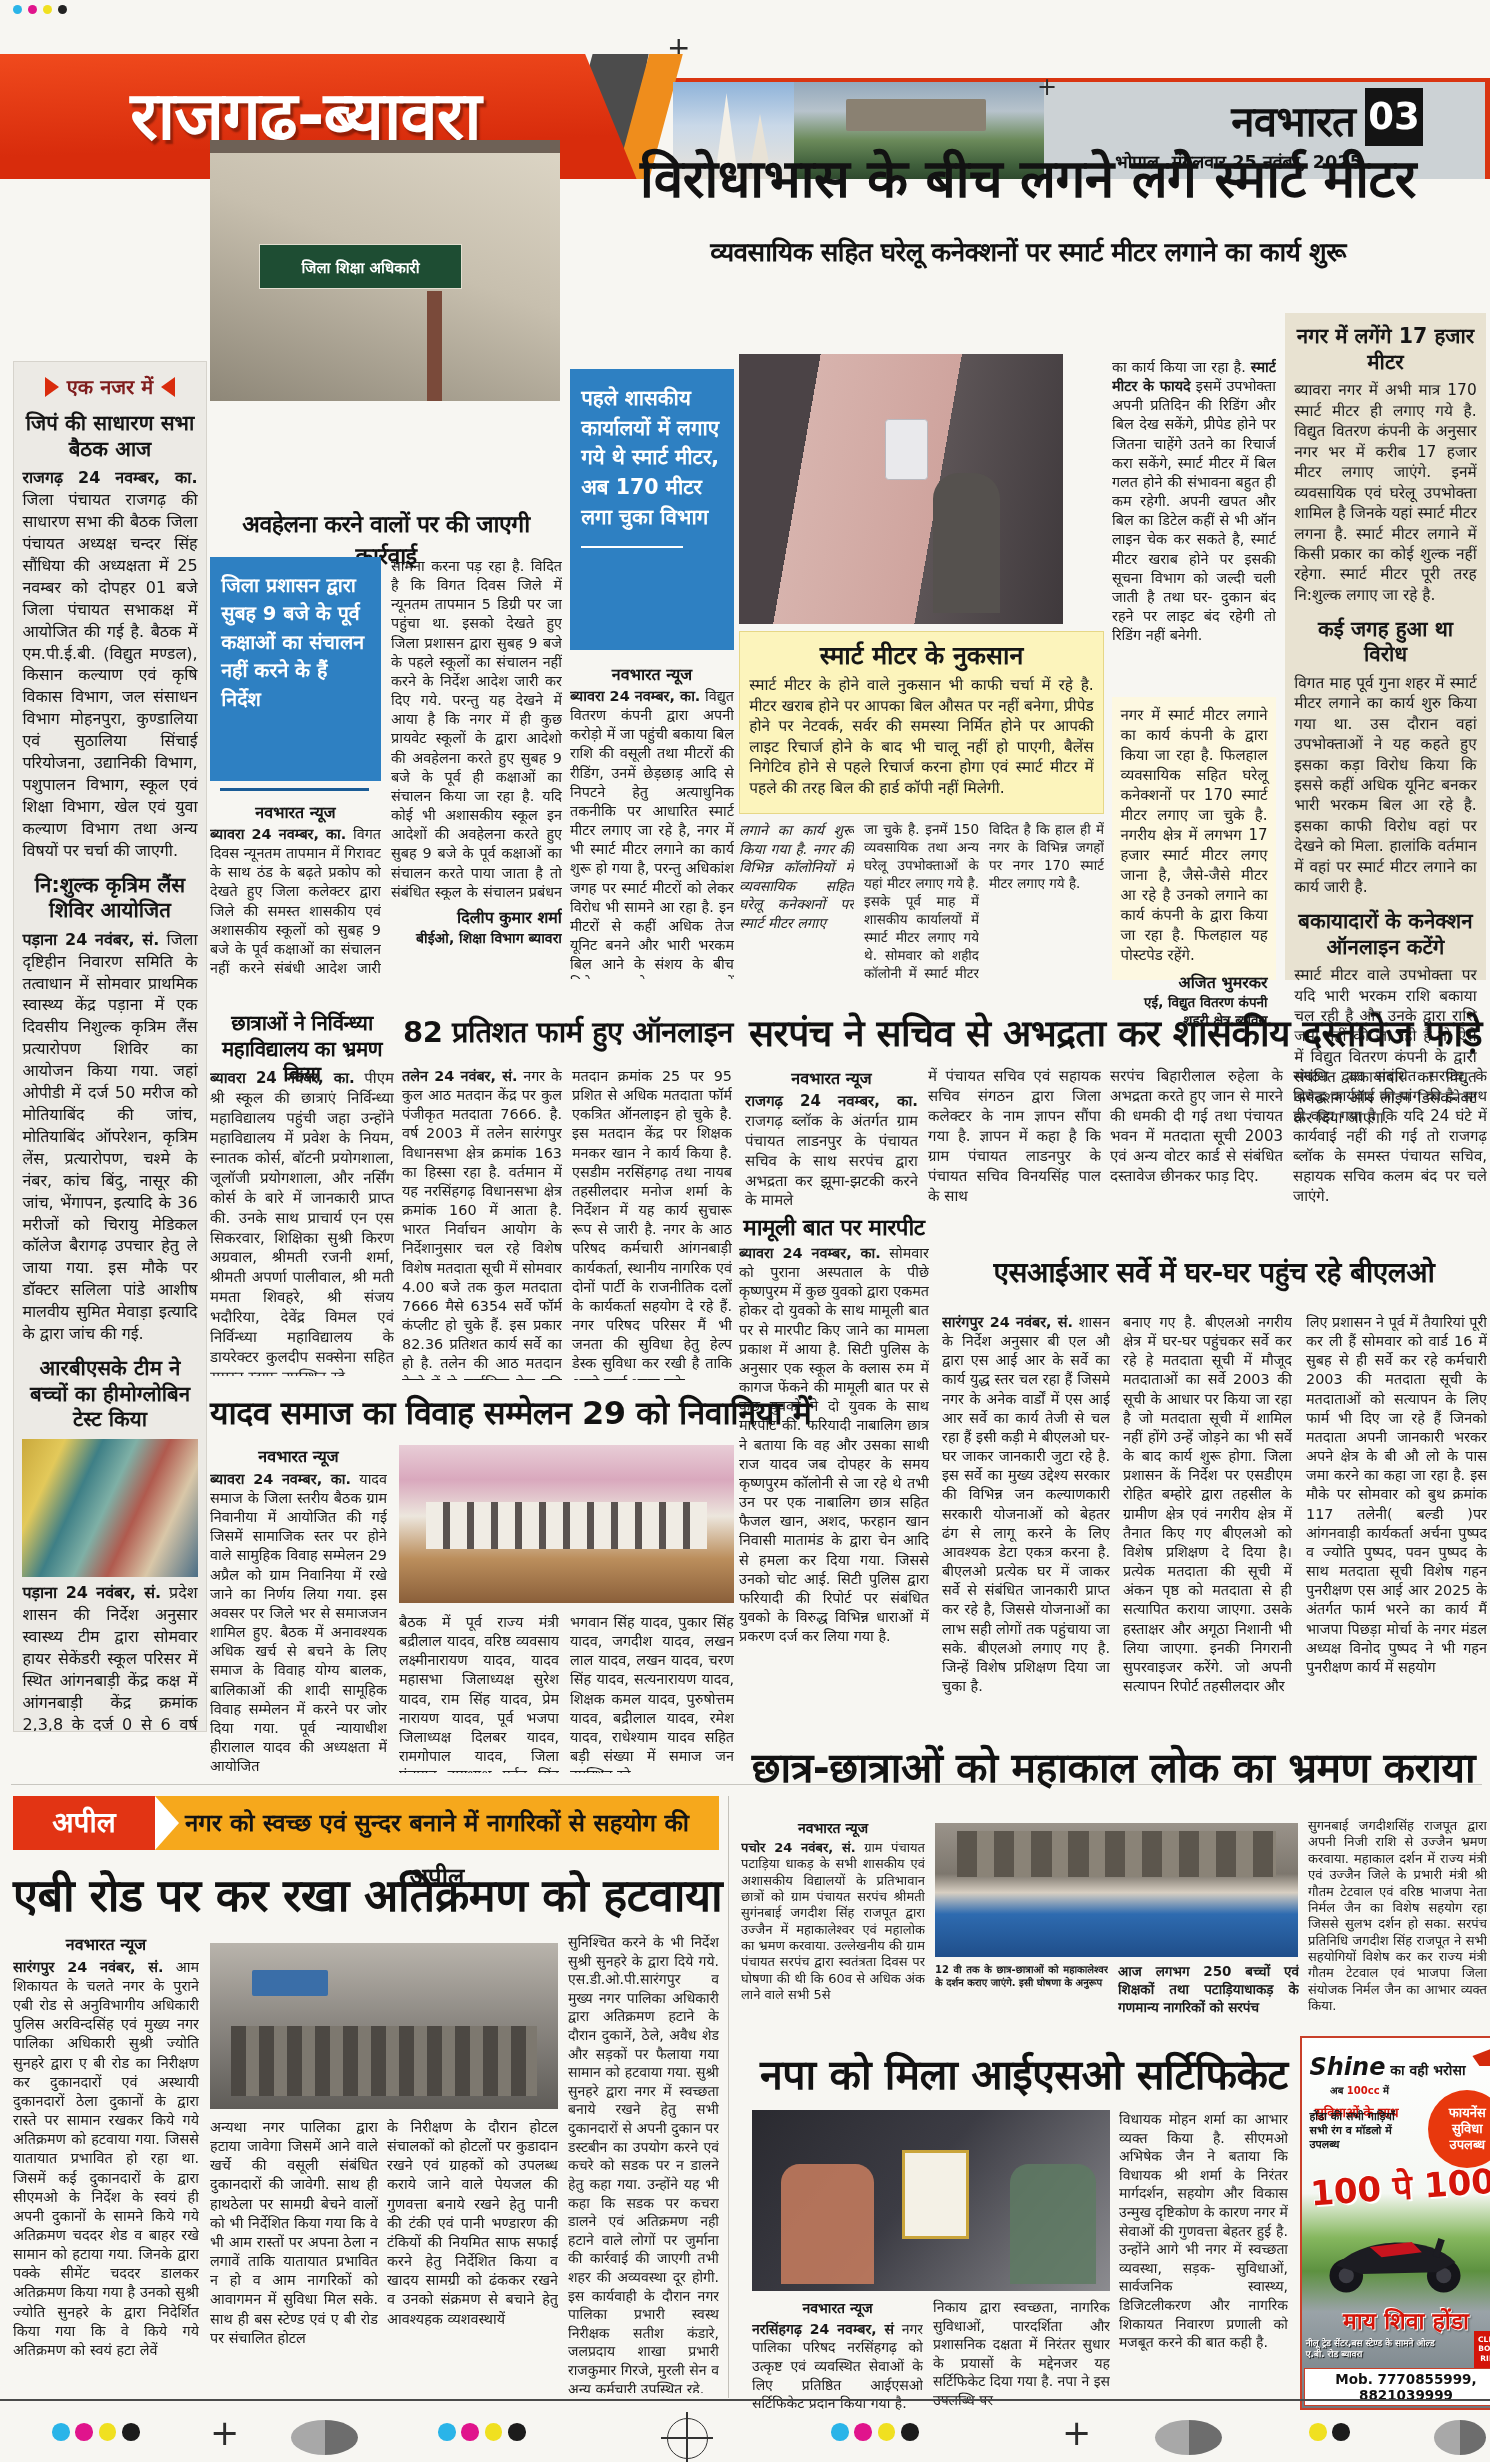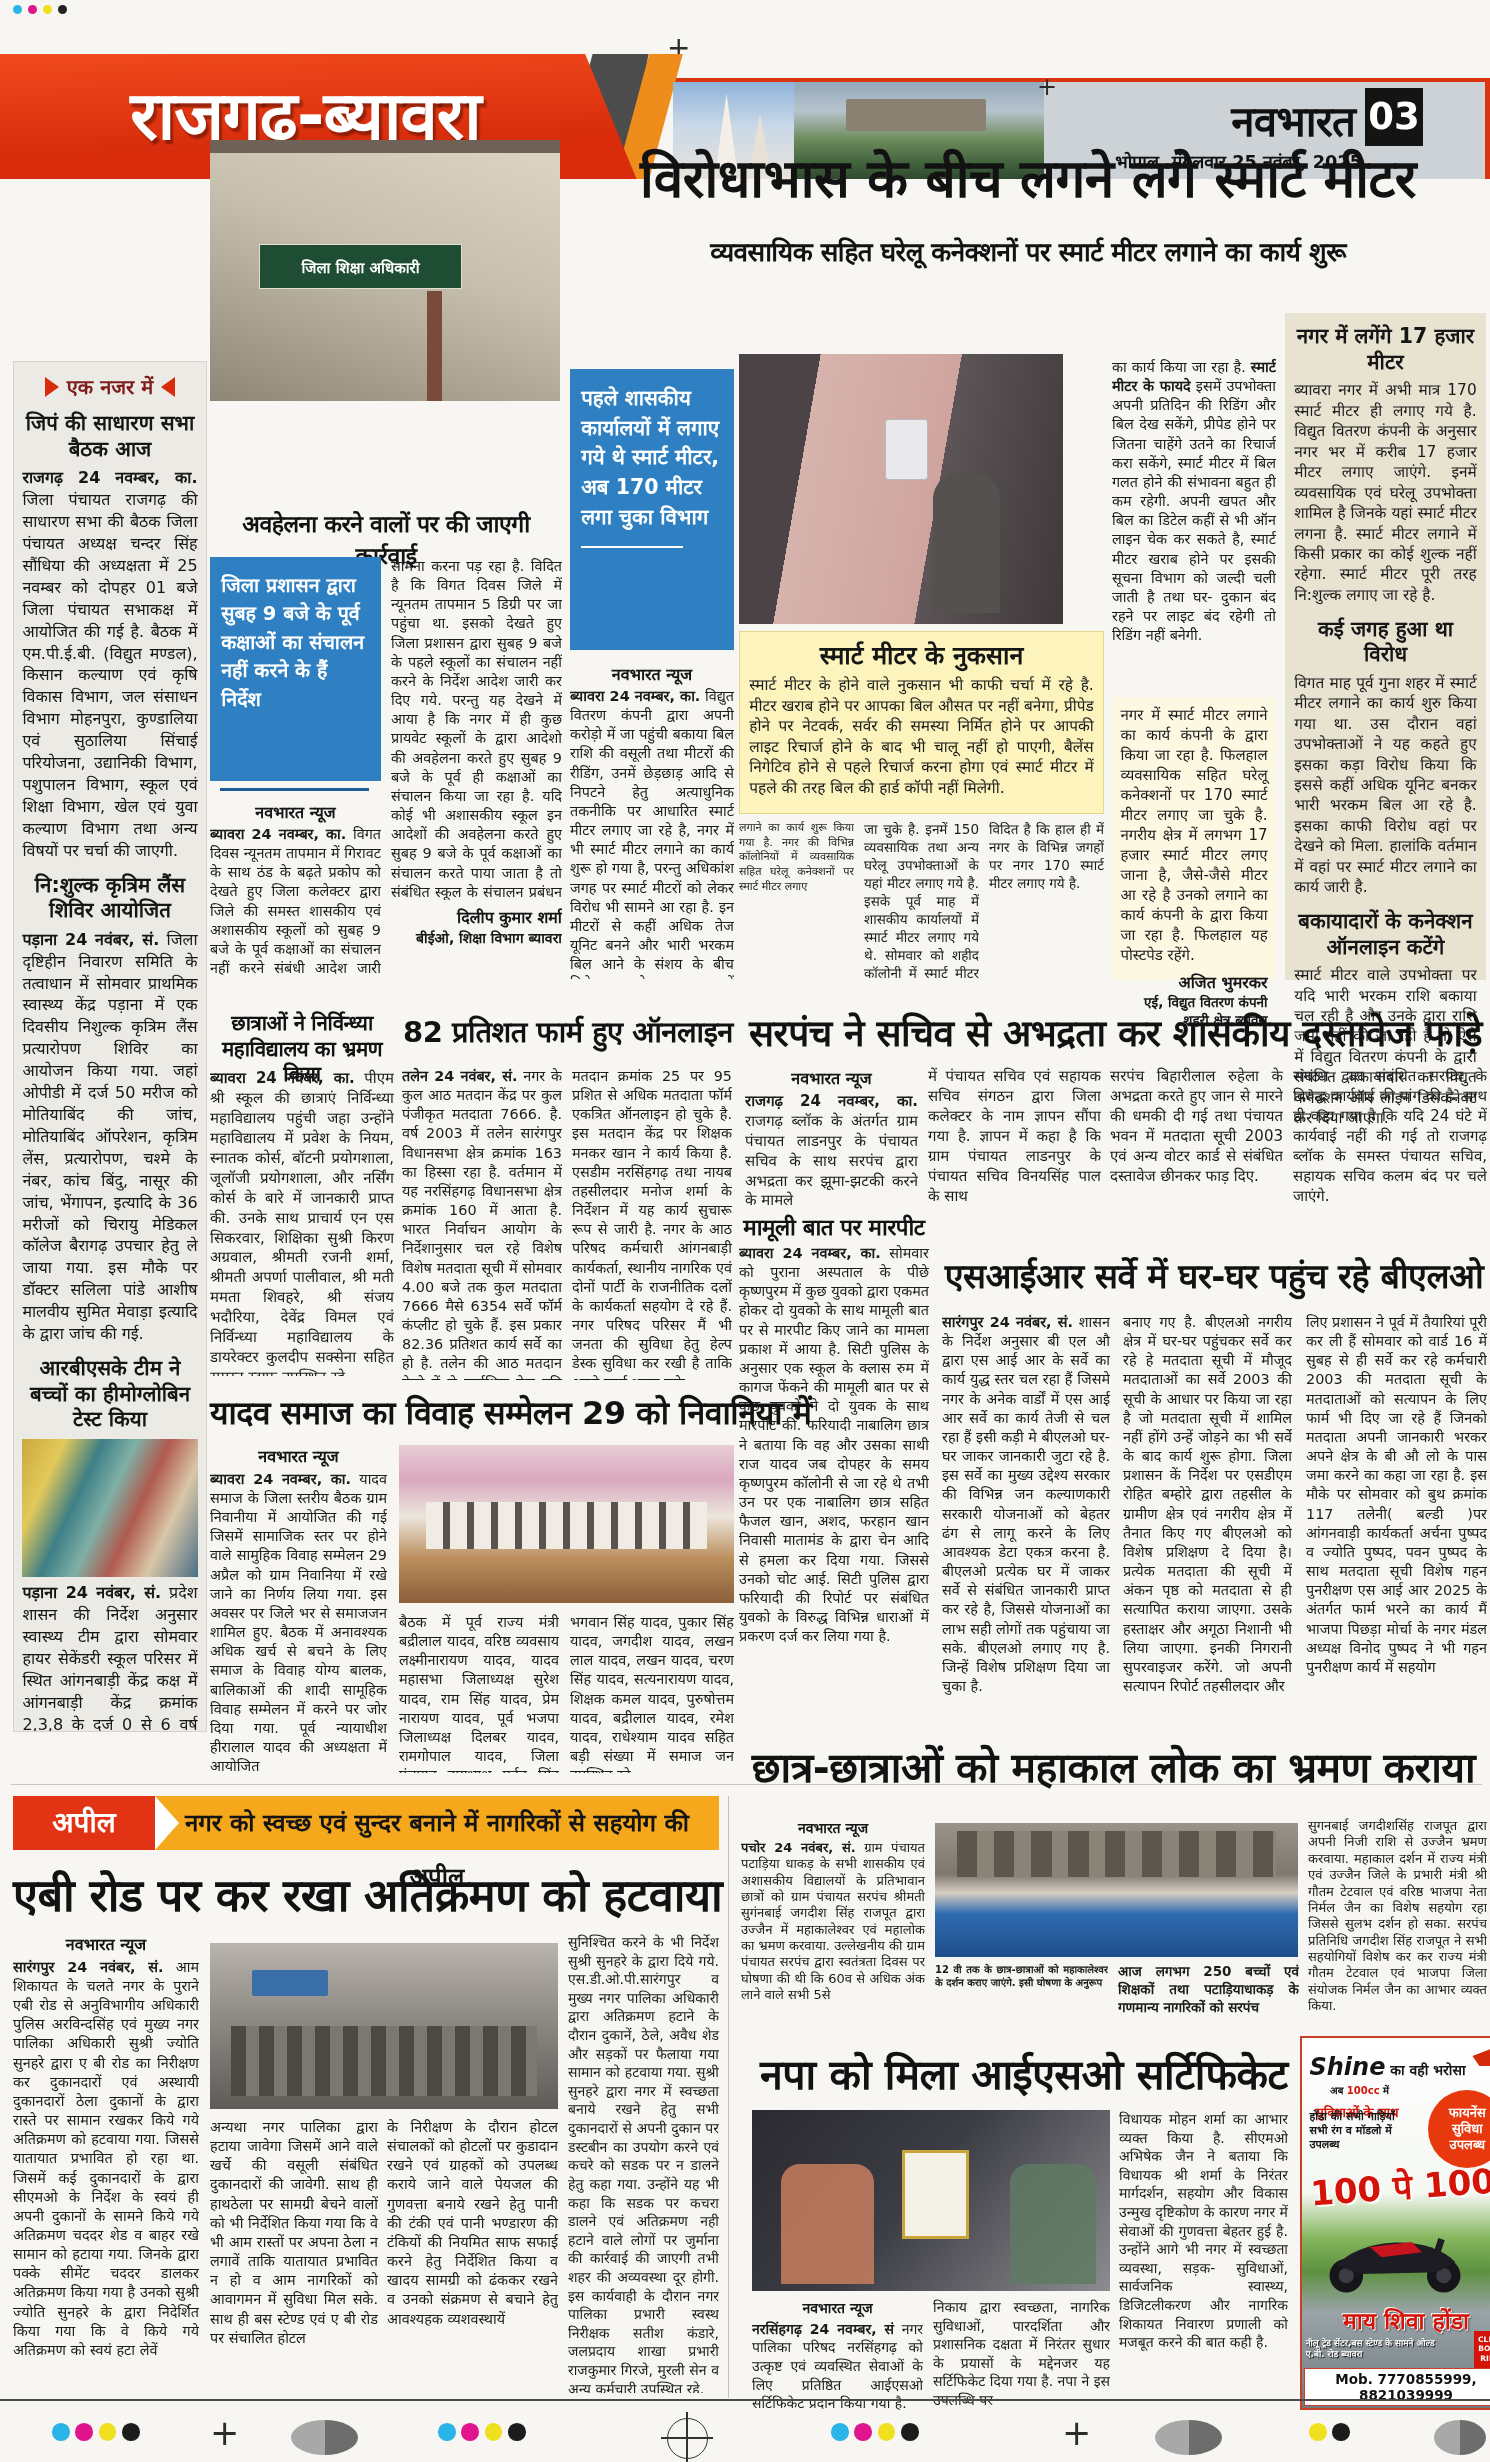--- a/index.html
+++ b/index.html
@@ -141,21 +141,21 @@
     <div class="abs" style="left:45%; top:24%; width:43px; height:61px; background:#e9e9ec; border:1.9px solid #b9b9bf; border-radius:3.7px;"></div>
     <div class="abs" style="left:60%; top:44%; width:67px; height:140px; background:#55514e; border-radius:26px 26px 0 0;"></div>
   </div>
 
   <div class="abs yellowbox" style="left:739px; top:631px; width:365px; height:183px;">
     <div class="sec-h" style="font-size:25px;">स्मार्ट मीटर के नुकसान</div>
     <p class="bt" style="font-size:15.4px;">स्मार्ट मीटर के होने वाले नुकसान भी काफी चर्चा में रहे है. मीटर खराब होने पर आपका बिल औसत पर नहीं बनेगा, प्रीपेड होने पर नेटवर्क, सर्वर की समस्या निर्मित होने पर आपकी लाइट रिचार्ज होने के बाद भी चालू नहीं हो पाएगी, बैलेंस निगेटिव होने से पहले रिचार्ज करना होगा एवं स्मार्ट मीटर में पहले की तरह बिल की हार्ड कॉपी नहीं मिलेगी.</p>
   </div>
 
   <div class="col" style="left:739px; top:821px; width:115px; height:158px;">
-      <p class="bt" style="font-size:11px;">लगाने का कार्य शुरू किया गया है. नगर की विभिन्न कॉलोनियों में व्यवसायिक सहित घरेलू कनेक्शनों पर स्मार्ट मीटर लगाए</p>
+      <p class="bt" style="font-size:14px;font-style:italic;">लगाने का कार्य शुरू किया गया है. नगर की विभिन्न कॉलोनियों में व्यवसायिक सहित घरेलू कनेक्शनों पर स्मार्ट मीटर लगाए</p>
     </div>
   <div class="col" style="left:864px; top:821px; width:115px; height:158px;">
       <p class="bt" style="font-size:13.5px;">जा चुके है. इनमें 150 व्यवसायिक तथा अन्य घरेलू उपभोक्ताओं के यहां मीटर लगाए गये है. इसके पूर्व माह में शासकीय कार्यालयों में स्मार्ट मीटर लगाए गये थे. सोमवार को शहीद कॉलोनी में स्मार्ट मीटर लगाने</p>
     </div>
   <div class="col" style="left:989px; top:821px; width:115px; height:158px;">
       <p class="bt" style="font-size:13.5px;">विदित है कि हाल ही में नगर के विभिन्न जगहों पर नगर 170 स्मार्ट मीटर लगाए गये है.</p>
     </div>
 
   <div class="col" style="left:1112px; top:358px; width:164px; height:333px;">
     <p class="bt"><span>का कार्य किया जा रहा है.</span> <b>स्मार्ट मीटर के फायदे</b> <span>इसमें उपभोक्ता अपनी प्रतिदिन की रिडिंग और बिल देख सकेंगे, प्रीपेड होने पर जितना चाहेंगे उतने का रिचार्ज करा सकेंगे, स्मार्ट मीटर में बिल गलत होने की संभावना बहुत ही कम रहेगी. अपनी खपत और बिल का डिटेल कहीं से भी ऑन लाइन चेक कर सकते है, स्मार्ट मीटर खराब होने पर इसकी सूचना विभाग को जल्दी चली जाती है तथा घर- दुकान बंद रहने पर लाइट बंद रहेगी तो रिडिंग नहीं बनेगी.</span></p>
@@ -215,21 +215,21 @@
     </div>
   <div class="col" style="left:1293px; top:1067px; width:194px; height:179px;">
       <p class="bt" style="font-size:15px;">संगठन द्वारा संबंधित सरपंच के विरुद्ध कार्यवाई की मांग की है. साथ ही कहा गया है कि यदि 24 घंटे में कार्यवाई नहीं की गई तो राजगढ़ ब्लॉक के समस्त पंचायत सचिव, सहायक सचिव कलम बंद पर चले जाएंगे.</p>
     </div>
 
   <div class="hd" style="position:absolute; left:739px; top:1211px; width:190px; font-size:22.4px;">मामूली बात पर मारपीट</div>
   <div class="col" style="left:739px; top:1244px; width:190px; height:525px;">
     <p class="bt"><b>ब्यावरा 24 नवम्बर, का.</b> <span>सोमवार को पुराना अस्पताल के पीछे कृष्णपुरम में कुछ युवको द्वारा एकमत होकर दो युवको के साथ मामूली बात पर से मारपीट किए जाने का मामला प्रकाश में आया है. सिटी पुलिस के अनुसार एक स्कूल के क्लास रुम में कागज फेंकने की मामूली बात पर से कुछ युवकों ने दो युवक के साथ मारपीट की. फरियादी नाबालिग छात्र ने बताया कि वह और उसका साथी राज यादव जब दोपहर के समय कृष्णपुरम कॉलोनी से जा रहे थे तभी उन पर एक नाबालिग छात्र सहित फैजल खान, अशद, फरहान खान निवासी मातामंड के द्वारा चेन आदि से हमला कर दिया गया. जिससे उनको चोट आई. सिटी पुलिस द्वारा फरियादी की रिपोर्ट पर संबंधित युवको के विरुद्ध विभिन्न धाराओं में प्रकरण दर्ज कर लिया गया है.</span></p>
   </div>
 
-  <div class="hd nowrap" style="position:absolute; left:942px; top:1252px; width:544px; font-size:34px;">एसआईआर सर्वे में घर-घर पहुंच रहे बीएलओ</div>
+  <div class="hd nowrap" style="position:absolute; left:942px; top:1252px; width:544px; font-size:28px;">एसआईआर सर्वे में घर-घर पहुंच रहे बीएलओ</div>
   <div class="col" style="left:942px; top:1313px; width:168px; height:458px;">
     <p class="bt"><b>सारंगपुर 24 नवंबर, सं.</b> <span>शासन के निर्देश अनुसार बी एल औ द्वारा एस आई आर के सर्वे का कार्य युद्ध स्तर चल रहा हैं जिसमे नगर के अनेक वार्डों में एस आई आर सर्वे का कार्य तेजी से चल रहा हैं इसी कड़ी मे बीएलओ घर-घर जाकर जानकारी जुटा रहे है. इस सर्वे का मुख्य उद्देश्य सरकार की विभिन्न जन कल्याणकारी सरकारी योजनाओं को बेहतर ढंग से लागू करने के लिए आवश्यक डेटा एकत्र करना है. बीएलओ प्रत्येक घर में जाकर सर्वे से संबंधित जानकारी प्राप्त कर रहे है, जिससे योजनाओं का लाभ सही लोगों तक पहुंचाया जा सके. बीएलओ लगाए गए है. जिन्हें विशेष प्रशिक्षण दिया जा चुका है.</span></p>
   </div>
   <div class="col" style="left:1123px; top:1313px; width:169px; height:458px;">
       <p class="bt">बनाए गए है. बीएलओ नगरीय क्षेत्र में घर-घर पहुंचकर सर्वे कर रहे हे मतदाता सूची में मौजूद मतदाताओं का सर्वे 2003 की सूची के आधार पर किया जा रहा है जो मतदाता सूची में शामिल नहीं होंगे उन्हें जोड़ने का भी सर्वे के बाद कार्य शुरू होगा. जिला प्रशासन कें निर्देश पर एसडीएम रोहित बम्होरे द्वारा तहसील के ग्रामीण क्षेत्र एवं नगरीय क्षेत्र में तैनात किए गए बीएलओ को विशेष प्रशिक्षण दे दिया है। प्रत्येक मतदाता की सूची में अंकन पृष्ठ को मतदाता से ही सत्यापित कराया जाएगा. उसके हस्ताक्षर और अगूठा निशानी भी लिया जाएगा. इनकी निगरानी सुपरवाइजर करेंगे. जो अपनी सत्यापन रिपोर्ट तहसीलदार और</p>
     </div>
   <div class="col" style="left:1306px; top:1313px; width:181px; height:458px;">
       <p class="bt">लिए प्रशासन ने पूर्व में तैयारियां पूरी कर ली हैं सोमवार को वार्ड 16 में सुबह से ही सर्वे कर रहे कर्मचारी 2003 की मतदाता सूची के मतदाताओं को सत्यापन के लिए फार्म भी दिए जा रहे हैं जिनको मतदाता अपनी जानकारी भरकर अपने क्षेत्र के बी औ लो के पास जमा करने का कहा जा रहा है. इस मौके पर सोमवार को बुथ क्रमांक 117 तलेनी( बल्डी )पर आंगनवाड़ी कार्यकर्ता अर्चना पुष्पद व ज्योति पुष्पद, पवन पुष्पद के साथ मतदाता सूची विशेष गहन पुनरीक्षण एस आई आर 2025 के अंतर्गत फार्म भरने का कार्य मैं भाजपा पिछड़ा मोर्चा के नगर मंडल अध्यक्ष विनोद पुष्पद ने भी गहन पुनरीक्षण कार्य में सहयोग</p>
     </div>
 

